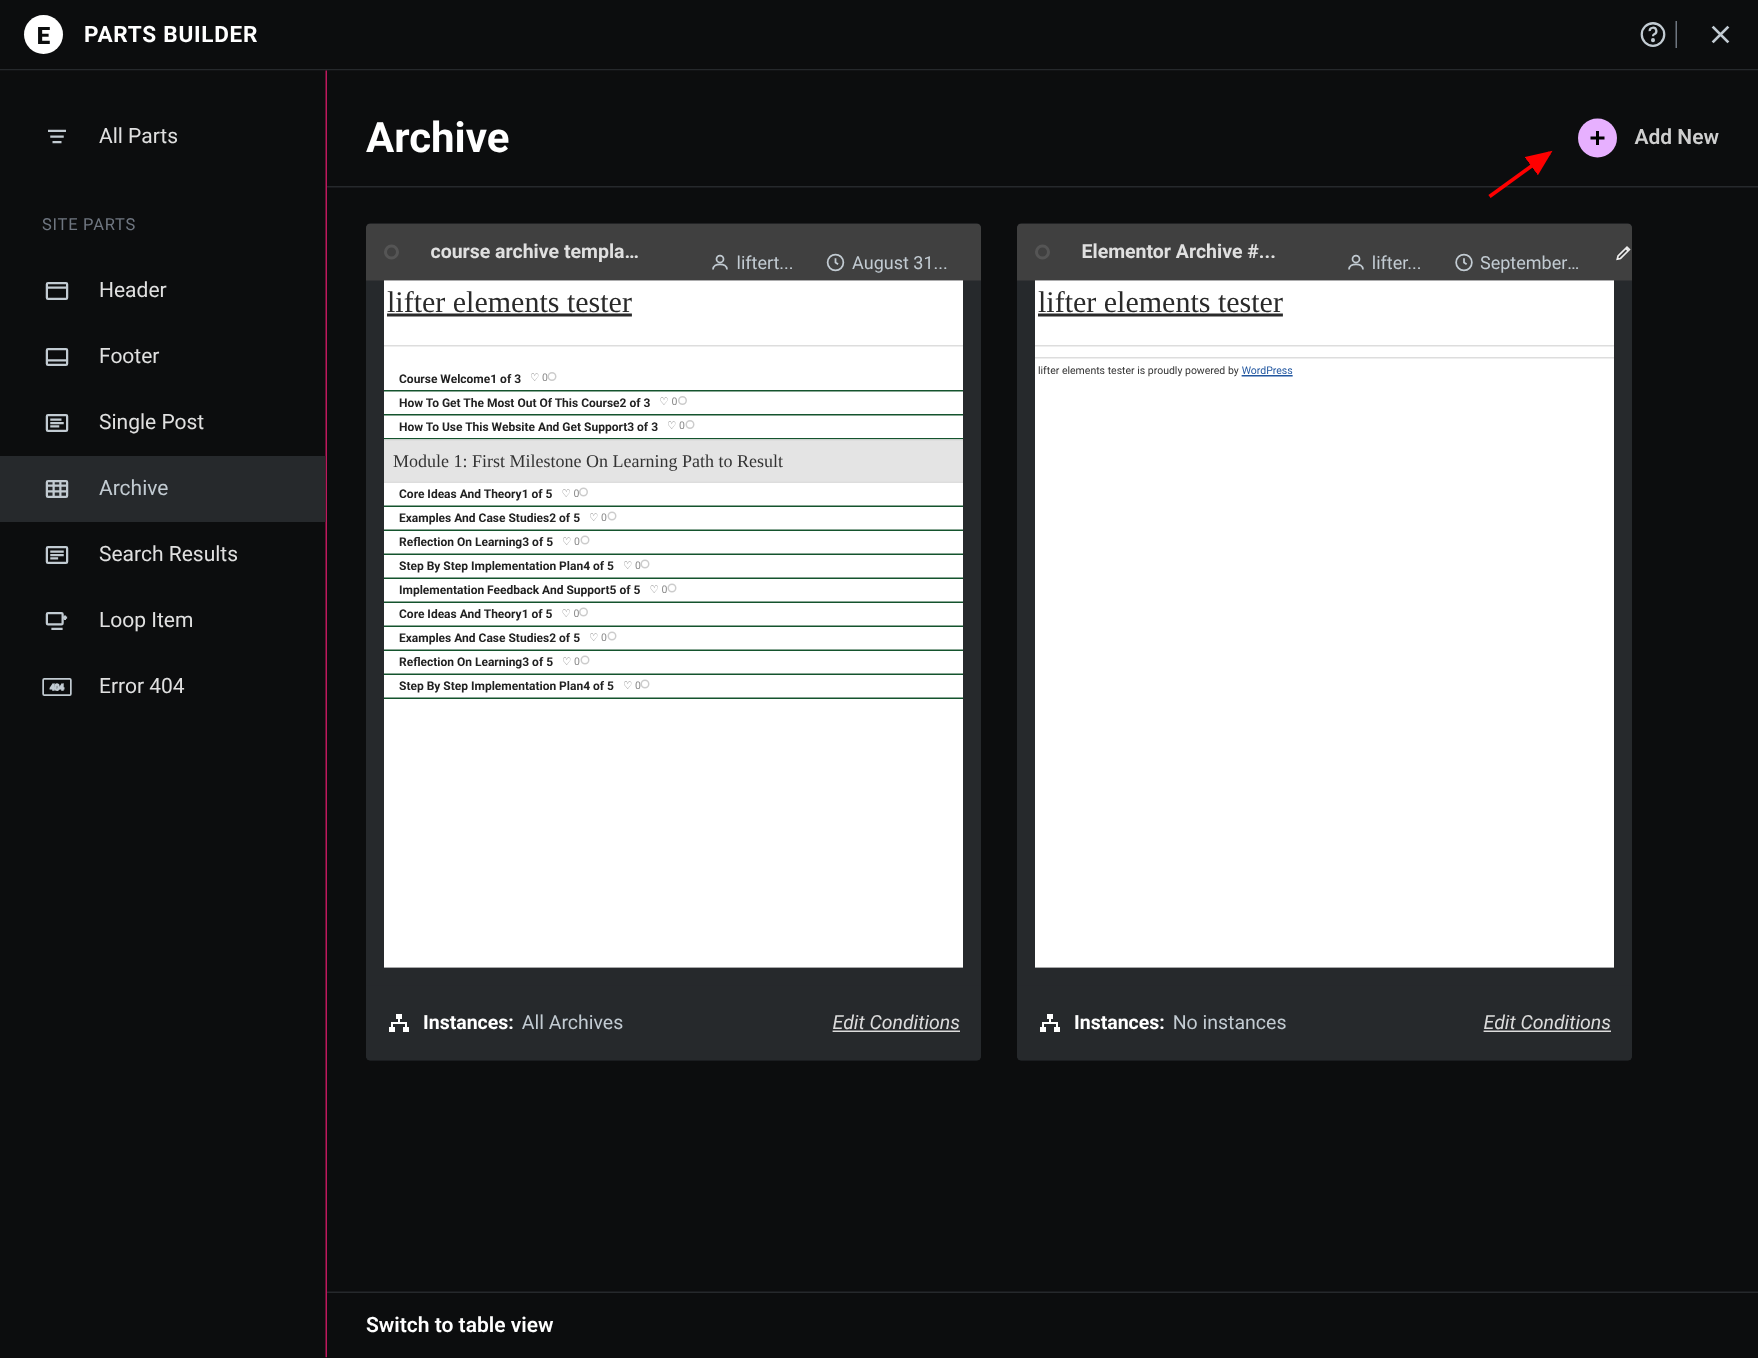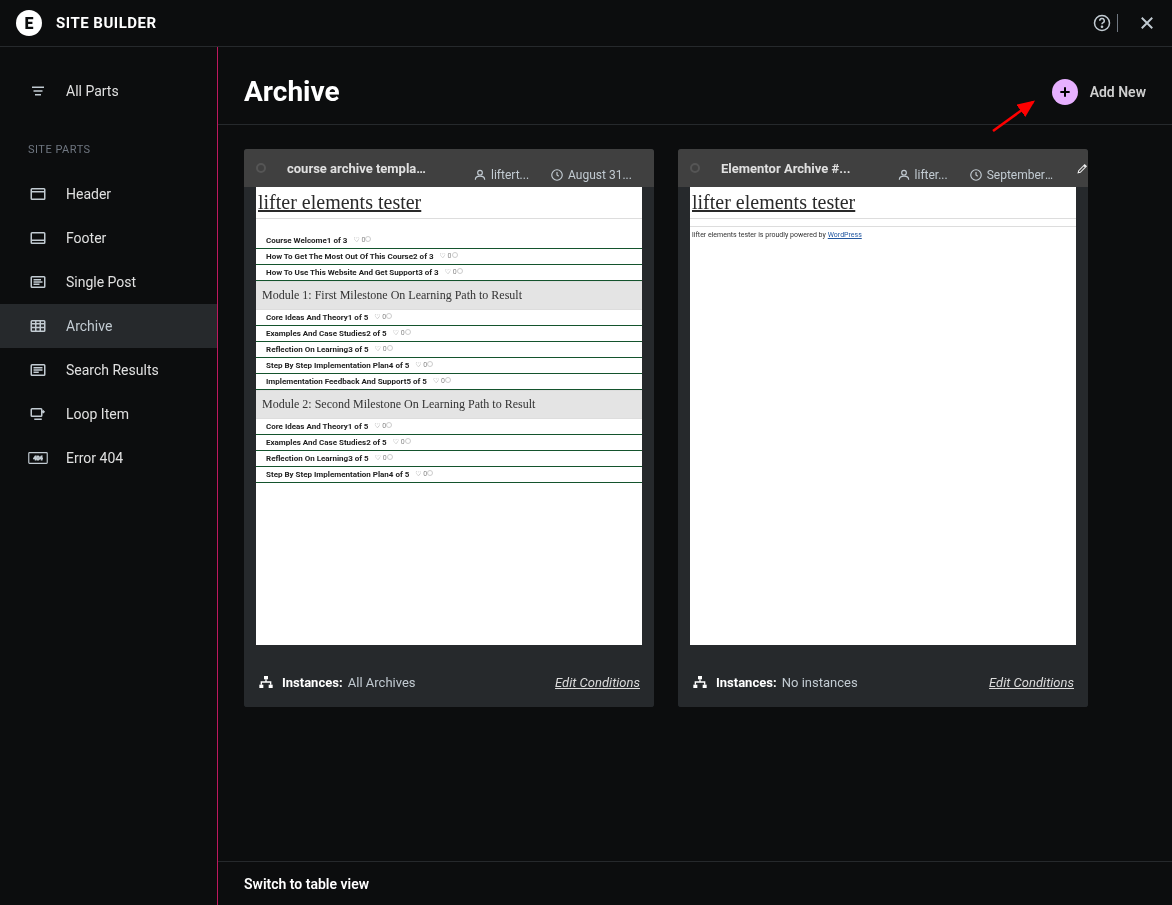--- a/index.html
+++ b/index.html
@@ -40,21 +40,21 @@
   .meta svg { flex:none; }
   .meta-text { max-width:46px; white-space:nowrap; overflow:hidden; text-overflow:ellipsis; }
   .card-head-spacer { flex:1; min-width:4px; }
   .edit-link { display:flex; align-items:center; gap:4px; font-size:12px; cursor:pointer; color:#eee; }
   .kebab { color:#c2cbd2; cursor:pointer; padding:0 4px; font-size:18px; line-height:1; letter-spacing:1px; }
 
   .preview { background:#eee; height:458px; margin:0 12px 0; position:relative; overflow:hidden; font-family: "Times New Roman", serif; color:#000; }
   .preview-inner { position:absolute; inset:0; background:#fff; overflow:auto; }
   .preview-inner::-webkit-scrollbar { width:6px; }
   .preview-inner::-webkit-scrollbar-thumb { background:#bfbfbf; }
-  .site-title { font-size:20px; text-decoration:underline; padding:4px 2px 4px; border-bottom:1px solid #ddd; color:#2a2a2a; font-family:"Times New Roman", serif;}
+  .site-title { font-size:20px; text-decoration:underline; padding:4px 2px 16px; border-bottom:1px solid #ddd; color:#2a2a2a; font-family:"Times New Roman", serif;}
   .module-title { background:#e4e4e4; font-size:12px; padding:6px 6px; color:#333; font-family:"Times New Roman", serif; border-top:1px solid #ddd; border-bottom:1px solid #ddd;}
   .lesson-row { border-bottom:1px solid #14532d; padding:3px 10px 3px; font-size:8px; color:#222; font-family:Arial, sans-serif; display:flex; flex-direction:row; gap:6px;}
   .lesson-row .row1 { display:flex; justify-content:space-between; font-weight:700;}
   .lesson-row .row2 { display:flex; justify-content:space-between; color:#888; font-size:7px;}
   .circ { width:6px; height:6px; border:1px solid #ccc; border-radius:50%; display:inline-block;}
   .powered { font-size:7px; color:#333; padding:4px 2px; font-family:Arial,sans-serif;}
   .powered a{ color:#2257a0; text-decoration:underline;}
 
   .card-foot { height:50px; background:#26292c; display:flex; align-items:center; padding:0 14px; gap:8px; font-size:13px; color:#c2cbd2; margin-top:12px;}
   .card-foot b { color:#fff; margin-right:2px;}
@@ -62,21 +62,21 @@
   .edit-conditions { font-style:italic; text-decoration:underline; cursor:pointer; color:#dcdcdc;}
 
   .bottom-bar { height:44px; border-top:1px solid #26292c; display:flex; align-items:center; padding:0 26px; font-size:14px; font-weight:600; color:#fff; }
 
 </style>
 </head>
 <body>
 
 <div class="topbar">
   <div class="logo">E</div>
-  <div class="topbar-title">SITE BUILDER</div>
+  <div class="topbar-title">PARTS BUILDER</div>
   <div class="topbar-spacer"></div>
   <div class="topbar-icon">
     <svg width="18" height="18" viewBox="0 0 24 24" fill="none" stroke="#c2cbd2" stroke-width="2">
         <circle cx="12" cy="12" r="10"></circle>
         <path d="M9 9a3 3 0 1 1 4 2.8c-.8.4-1 .9-1 1.7"></path>
         <circle cx="12" cy="17" r="0.8" fill="#c2cbd2"></circle>
       </svg>
   </div>
   <div class="vdiv"></div>
   <div class="topbar-icon">
@@ -294,21 +294,20 @@
               <div class="lesson-row">
                 <div class="row1">
                   <span>Implementation Feedback And Support</span>
                   <span>5 of 5</span>
                 </div>
                 <div class="row2">
                   <span>♡ 0</span>
                   <span class="circ"></span>
                 </div>
               </div>
-              <div class="module-title">Module 2: Second Milestone On Learning Path to Result</div>
               <div class="lesson-row">
                 <div class="row1">
                   <span>Core Ideas And Theory</span>
                   <span>1 of 5</span>
                 </div>
                 <div class="row2">
                   <span>♡ 0</span>
                   <span class="circ"></span>
                 </div>
               </div>

